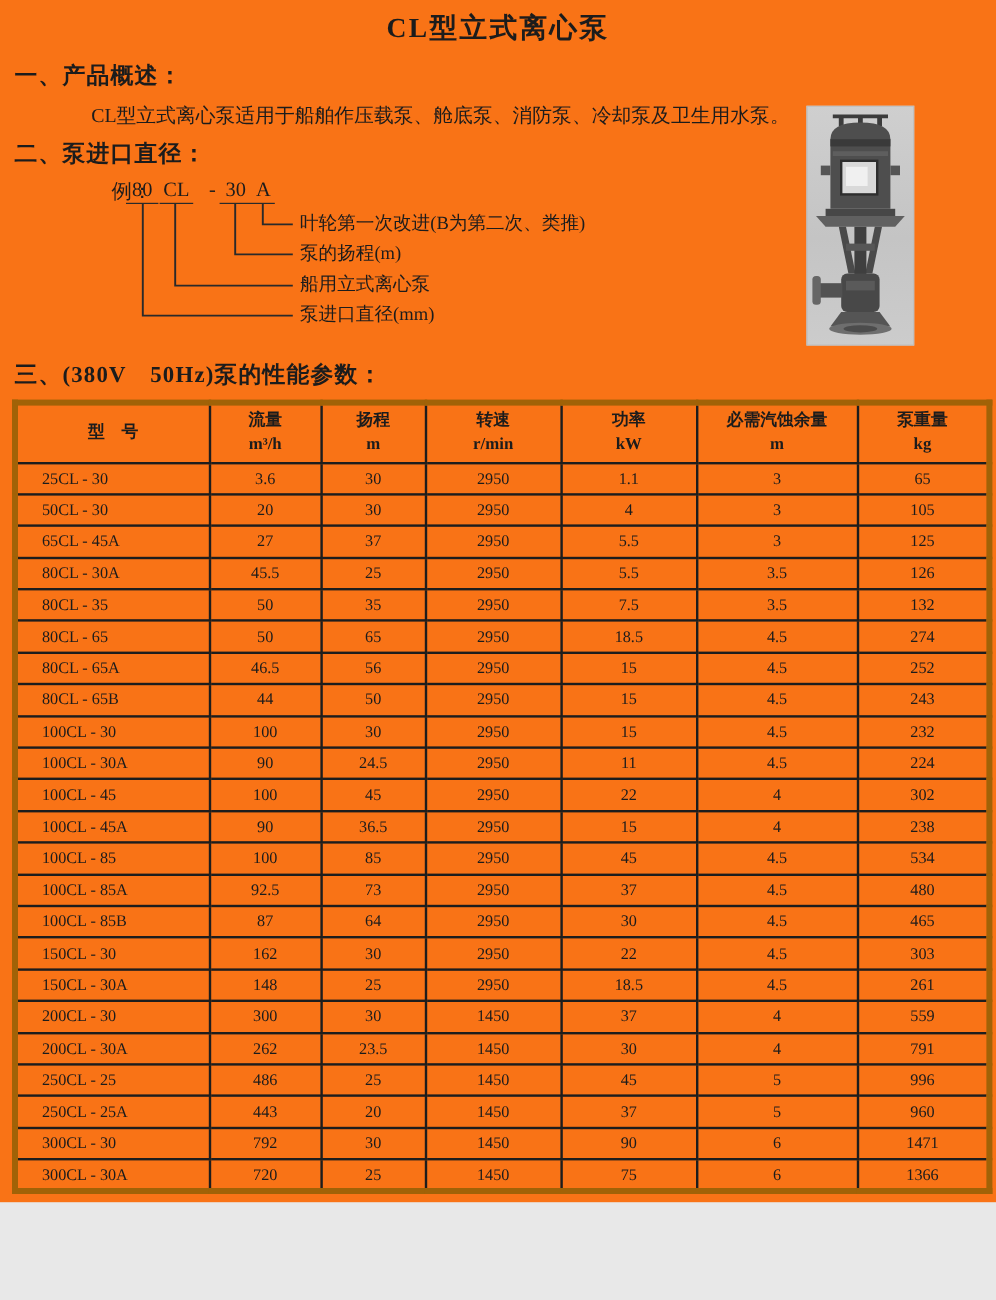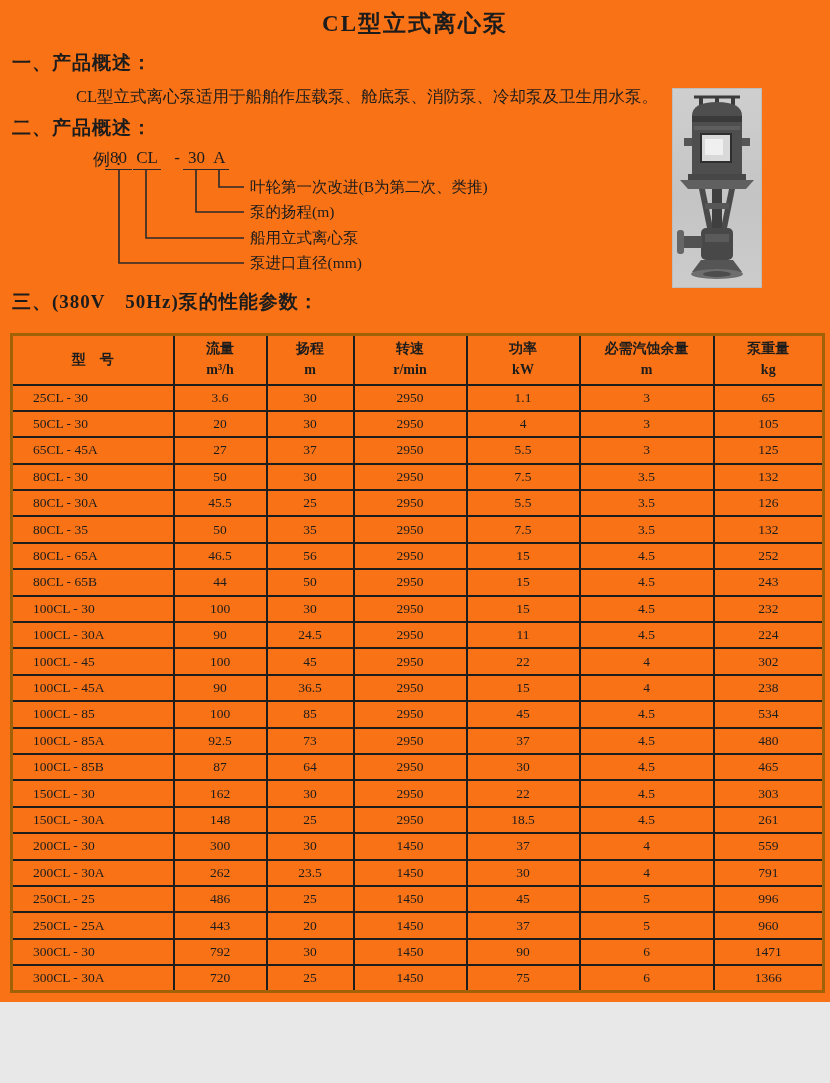--- a/index.html
+++ b/index.html
@@ -24,21 +24,21 @@
   .sec-heading {
     position: absolute;
     left: 12px;
     font-size: 19px;
     font-weight: bold;
     letter-spacing: 1px;
     white-space: nowrap;
   }
   .s1 { top: 50px; }
   .s2 { top: 115px; }
-  .s3 { top: 289px; }
+  .s3 { top: 299px; }
   .body-text {
     position: absolute;
     top: 86px; left: 76px;
     font-size: 16.5px;
     white-space: nowrap;
   }
 
   
   .diagram {
     position: absolute;
@@ -90,21 +90,21 @@
     table-layout: fixed;
     font-size: 13.5px;
   }
   table.perf th, table.perf td {
     border: 2px solid #1d1d1d;
     text-align: center;
     vertical-align: middle;
     overflow: hidden;
     white-space: nowrap;
   }
-  table.perf { border: 3px solid #a16207; padding-left: 39px; }
+  table.perf { border: 5px solid #a16207; padding-left: 39px; }
   table.perf th {
     height: 50px;
     font-size: 14px;
     font-weight: bold;
     line-height: 1.45;
   }
   table.perf td { height: 26.4px; }
   table.perf td.model {
     text-align: left;
     padding-left: 20px;
@@ -113,21 +113,21 @@
 </head>
 <body>
 
 <div class="page">
 
   <h1 class="page-title">CL型立式离心泵</h1>
 
   <div class="sec-heading s1">一、产品概述：</div>
   <p class="body-text">CL型立式离心泵适用于船舶作压载泵、舱底泵、消防泵、冷却泵及卫生用水泵。</p>
 
-  <div class="sec-heading s2">二、产品概述：</div>
+  <div class="sec-heading s2">二、泵进口直径：</div>
 
   <div class="diagram">
     <span class="prefix">例：</span>
     <span class="tok tok-80">80</span>
     <span class="tok tok-cl">CL</span>
     <span class="tok tok-dash">-</span>
     <span class="tok tok-30">30</span>
     <span class="tok tok-a">A</span>
 
     <svg width="690" height="113" viewBox="0 0 690 113">
@@ -248,45 +248,45 @@
         <tr>
           <td class="model">65CL - 45A</td>
           <td>27</td>
           <td>37</td>
           <td>2950</td>
           <td>5.5</td>
           <td>3</td>
           <td>125</td>
         </tr>
         <tr>
-          <td class="model">80CL - 30</td>
+          <td class="model">80CL - 30A</td>
+          <td>45.5</td>
+          <td>25</td>
+          <td>2950</td>
+          <td>5.5</td>
+          <td>3.5</td>
+          <td>126</td>
+        </tr>
+        <tr>
+          <td class="model">80CL - 35</td>
           <td>50</td>
-          <td>30</td>
+          <td>35</td>
           <td>2950</td>
           <td>7.5</td>
           <td>3.5</td>
           <td>132</td>
         </tr>
         <tr>
-          <td class="model">80CL - 30A</td>
-          <td>45.5</td>
-          <td>25</td>
-          <td>2950</td>
-          <td>5.5</td>
-          <td>3.5</td>
-          <td>126</td>
-        </tr>
-        <tr>
-          <td class="model">80CL - 35</td>
+          <td class="model">80CL - 65</td>
           <td>50</td>
-          <td>35</td>
-          <td>2950</td>
-          <td>7.5</td>
-          <td>3.5</td>
-          <td>132</td>
+          <td>65</td>
+          <td>2950</td>
+          <td>18.5</td>
+          <td>4.5</td>
+          <td>274</td>
         </tr>
         <tr>
           <td class="model">80CL - 65A</td>
           <td>46.5</td>
           <td>56</td>
           <td>2950</td>
           <td>15</td>
           <td>4.5</td>
           <td>252</td>
         </tr>

